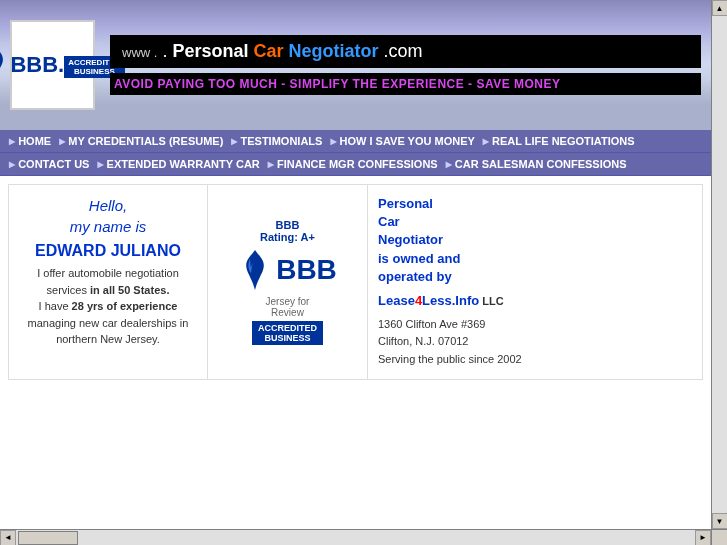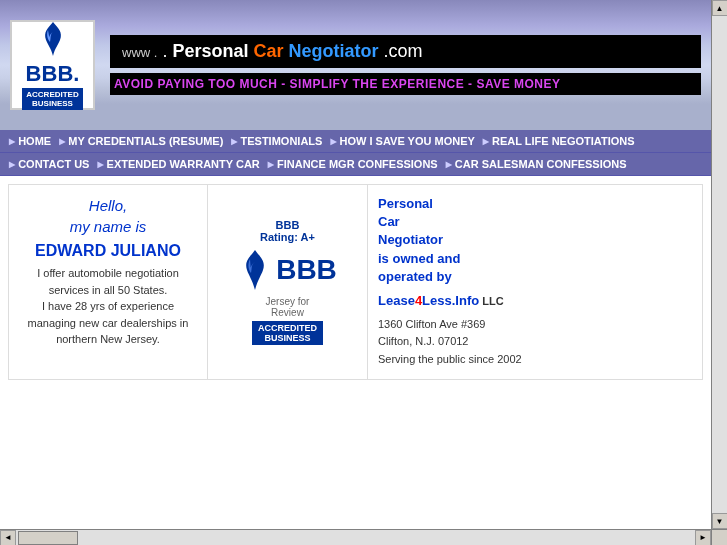--- a/index.html
+++ b/index.html
@@ -22,21 +22,21 @@
       align-items: center;
       padding: 10px;
     }
 
     .bbb-logo {
       width: 85px;
       height: 90px;
       background: white;
       border: 2px solid #ccc;
       display: flex;
-      flex-direction: column;
+      flex-direction: row;
       align-items: center;
       justify-content: center;
       margin-right: 15px;
       flex-shrink: 0;
     }
 
     .bbb-flame {
       color: #003399;
       font-size: 28px;
       line-height: 1;
@@ -155,21 +155,21 @@
     }
 
     .desc-text {
       color: #333;
       font-size: 11px;
       line-height: 1.5;
       text-align: center;
     }
 
     .desc-text b {
-      font-weight: normal;
+      font-weight: bold;
       margin-top: 22px;
     }
 
     .content-center {
       width: 160px;
       padding: 10px;
       border: 1px solid #ddd;
       border-left: none;
       display: flex;
       flex-direction: column;

